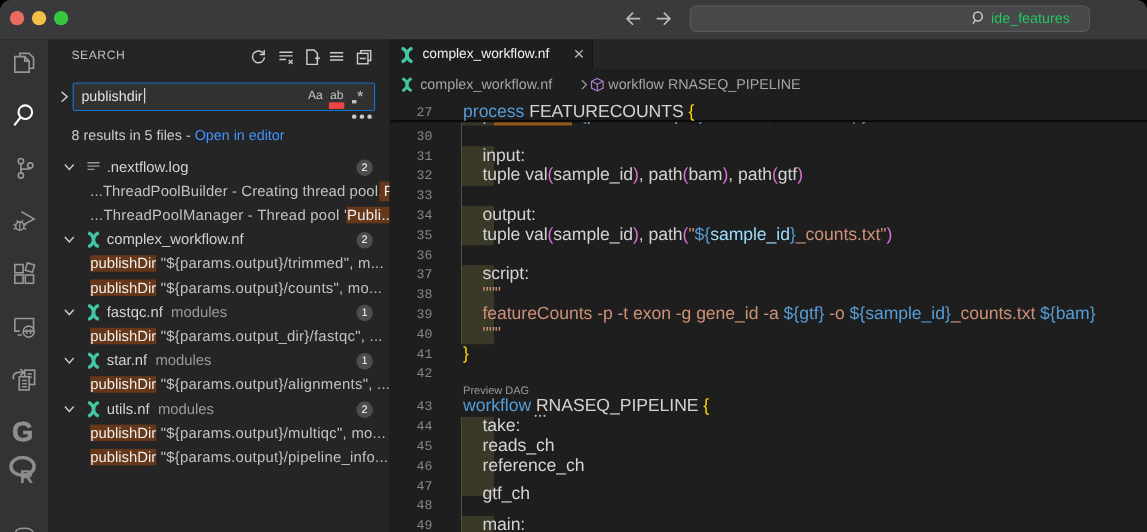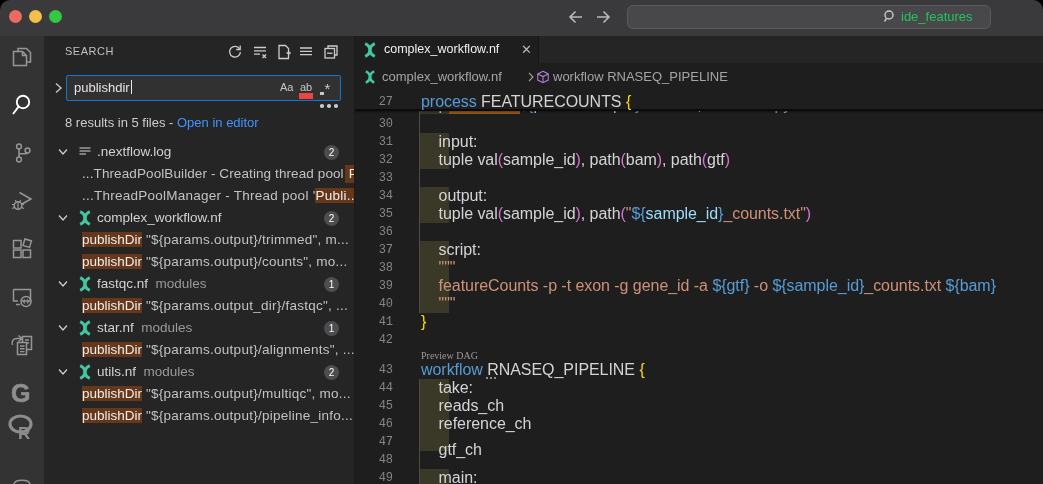--- a/index.html
+++ b/index.html
@@ -58,21 +58,21 @@
   color:#858585; text-align:right; }
 .kw { color:#569cd6; }
 .str { color:#ce9178; }
 .iv { color:#9cdcfe; }
 .ib { color:#569cd6; }
 .b1 { color:#ffd700; }
 .b2 { color:#da70d6; }
 #sticky { position:absolute; left:0; top:0; width:688px; height:21px; background:#1e1e1e;
   border-bottom:2px solid #0b0b0b; box-sizing:border-box; box-shadow:0 1px 2px rgba(0,0,0,.4); }
 #lens { position:absolute; left:66px; top:260px; font-size:10px; color:#9b9b9b;
-  font-family:Liberation Serif, serif; }
+  font-family:Liberation Sans, sans-serif; }
 </style>
 </head>
 <body>
 <div id="stage">
 
   <div class="abs" id="titlebar">
     <svg class="abs" style="left:0; top:0;" width="10" height="10">
         <path d="M0 0 H10 A10 10 0 0 0 0 10 Z" fill="#000"></path>
       </svg>
     <svg class="abs" style="left:1033px; top:0;" width="10" height="10">

